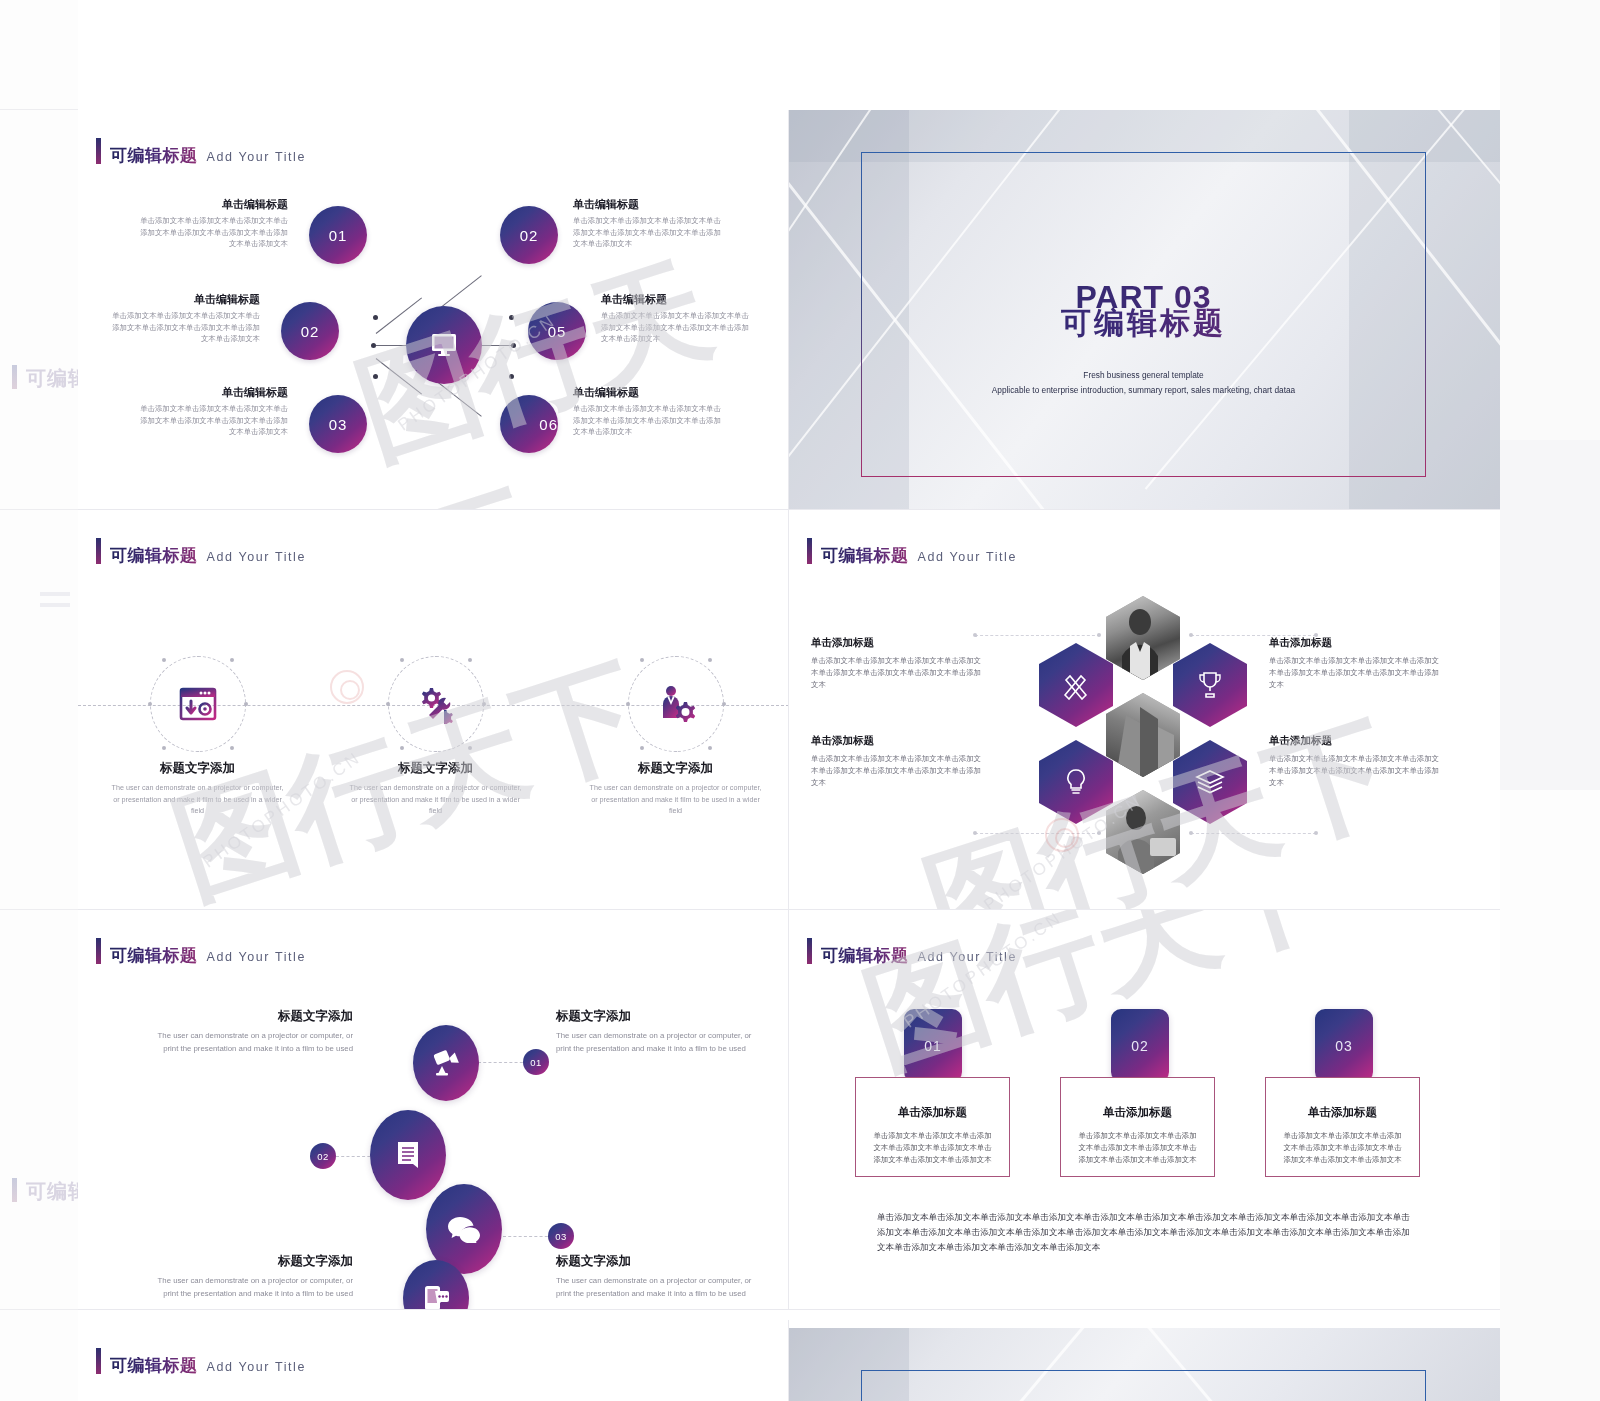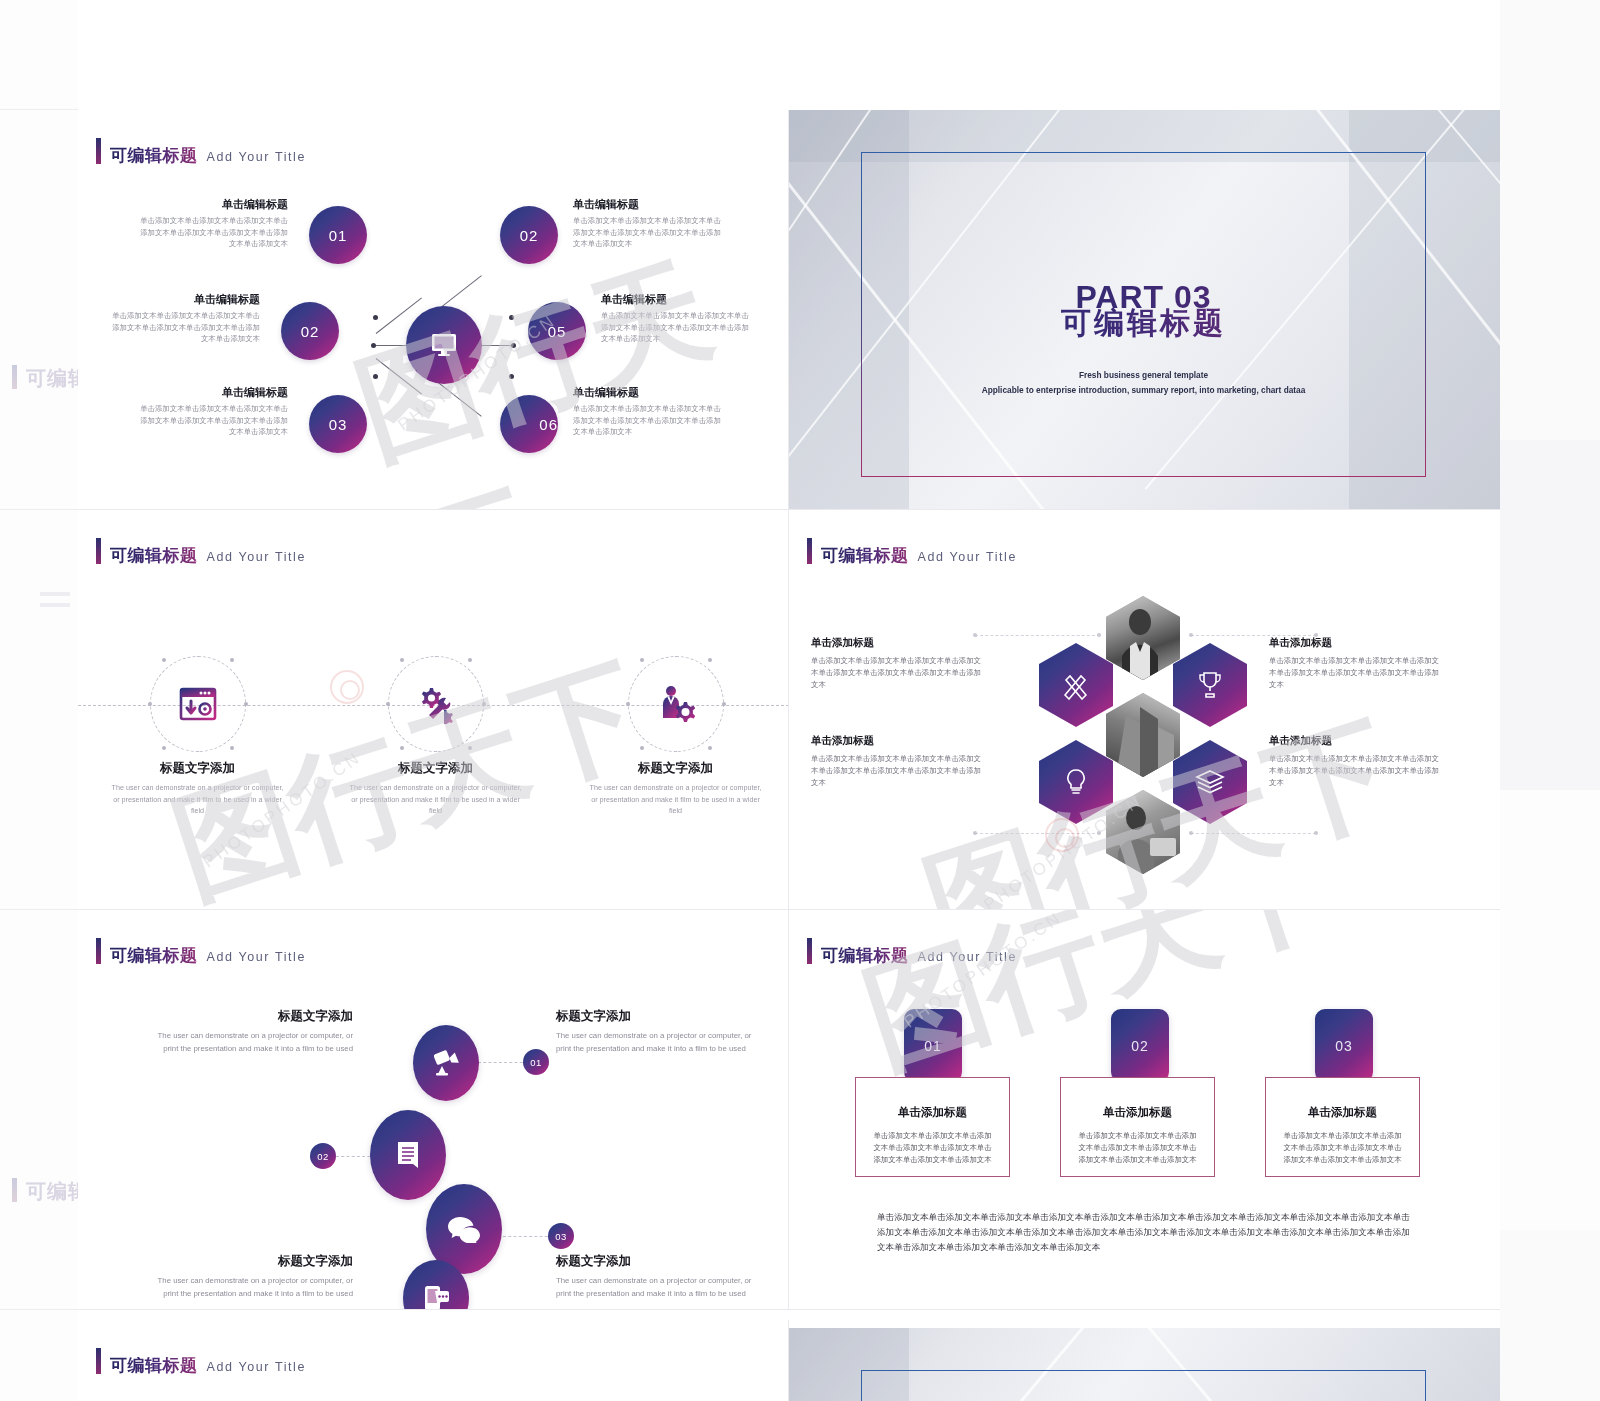--- a/index.html
+++ b/index.html
@@ -76,21 +76,21 @@
                border:1.4px solid; border-image:linear-gradient(180deg,#2f5fa8 0%,#3b4a86 45%,#a6306b 100%) 1; }
   .cover-part { position:absolute; left:0; right:0; top:94px; text-align:center;
                 font-size:32px; font-weight:bold; letter-spacing:1px;
                 background:linear-gradient(90deg,#1f2a6b 0%,#3d2a75 50%,#6d2775 100%);
                 -webkit-background-clip:text; background-clip:text; color:transparent;margin-top:32px; }
   .cover-cn  { position:absolute; left:0; right:0; top:150px; text-align:center;
                 font-size:30px; font-weight:bold; letter-spacing:3px;
                 background:linear-gradient(90deg,#20266a 0%,#3c2a78 45%,#8d2c78 100%);
                 -webkit-background-clip:text; background-clip:text; color:transparent; }
   .cover-sub { position:absolute; left:0; right:0; top:215px; text-align:center;
-               font-size:8.3px; font-weight:bold; color:#2b2f4a; line-height:1.8; }
+               font-size:8.3px; font-weight:normal; color:#2b2f4a; line-height:1.8; }
 
   
   .tl-line { position:absolute; left:0; top:195px; width:711px; height:0;
              border-top:1px dashed #bfbfca; }
   .tl-item { position:absolute; top:146px; width:160px; }
   .tl-ring { position:relative; width:96px; height:96px; margin:0 auto; }
   .tl-arcL, .tl-arcR { position:absolute; top:0; width:48px; height:96px; }
   .tl-arcL { left:0;  border:1px dashed #bfbfca; border-right:0;
              border-radius:48px 0 0 48px; }
   .tl-arcR { right:0; border:1px dashed #bfbfca; border-left:0;
@@ -308,21 +308,21 @@
         <div class="xline" style="left:480px;top:-60px;width:3px;height:620px;transform:rotate(-38deg);transform-origin:0 0;"></div>
         <div class="xline" style="left:100px;top:-30px;width:2px;height:600px;transform:rotate(34deg);transform-origin:0 0;"></div>
         <div class="xline" style="left:690px;top:-20px;width:2px;height:520px;transform:rotate(40deg);transform-origin:0 0;"></div>
         <div class="xline" style="left:640px;top:-10px;width:2px;height:460px;transform:rotate(-40deg);transform-origin:0 0;"></div>
 
         <div class="cover-box">
           <div class="cover-part">PART 03</div>
           <div class="cover-cn">可编辑标题</div>
           <div class="cover-sub">
             <div>Fresh business  general template</div>
-            <div>Applicable to enterprise introduction,  summary report, into marketing, chart dataa</div>
+            <div>Applicable to enterprise introduction,  summary report, sales marketing, chart dataa</div>
           </div>
         </div>
       </div>
     </div>
 
     <div class="slide" style="left:0px; top:510px;">
       <div class="s-head">
         <span class="s-bar"></span>
         <span class="s-cn">可编辑标题</span>
         <span class="s-en">Add Your Title</span>

